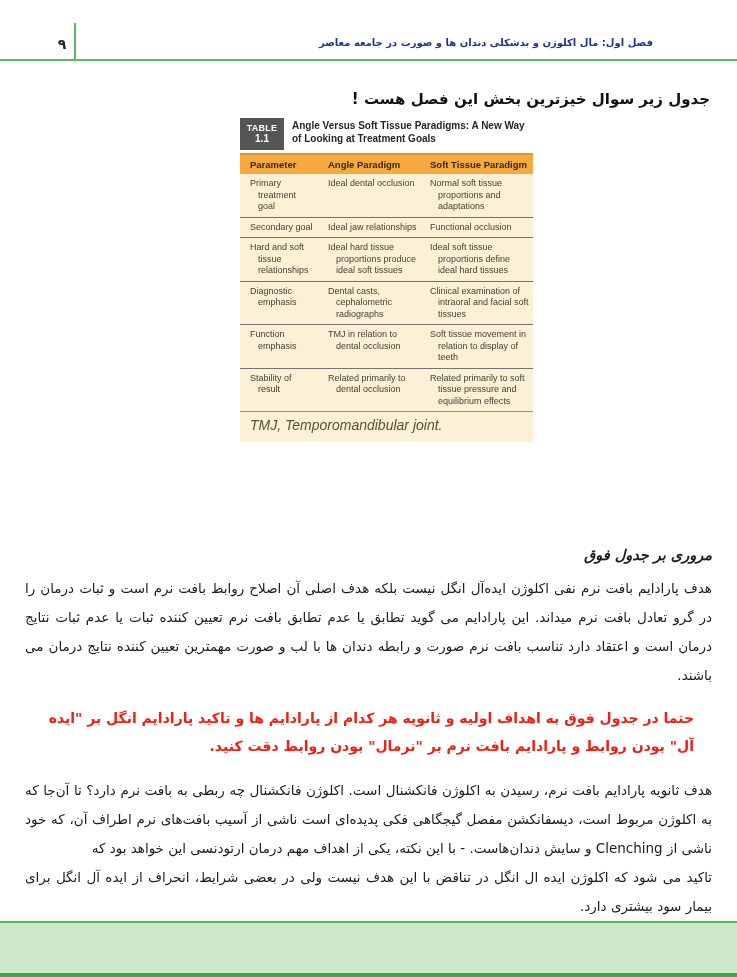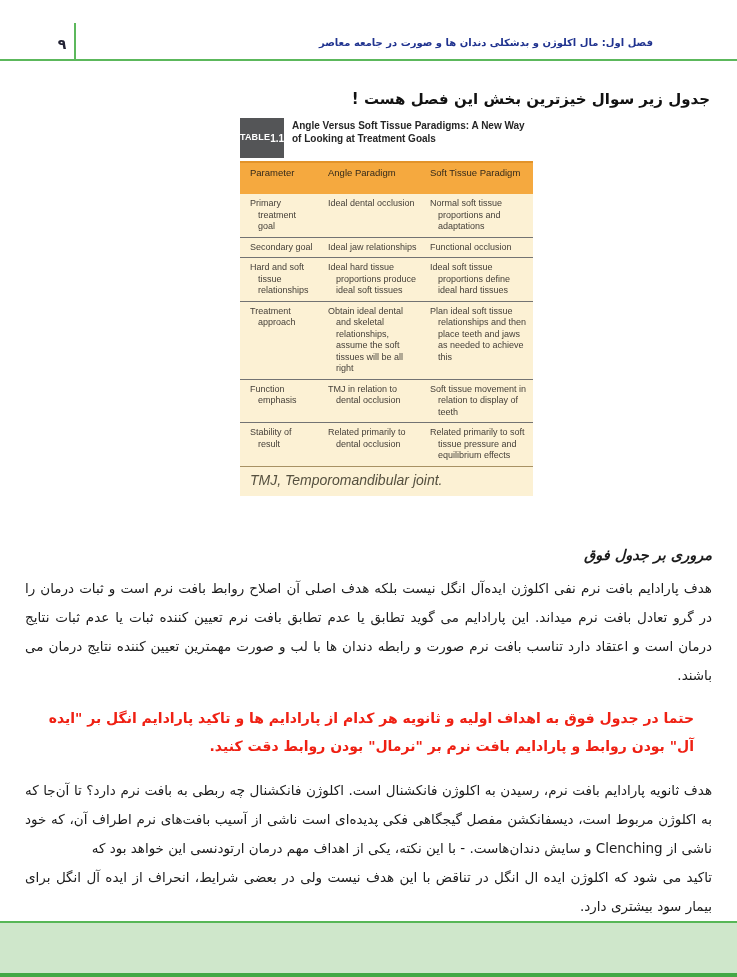--- a/index.html
+++ b/index.html
@@ -28,37 +28,37 @@
     font-size:15px; font-weight:bold; color:#111;
   }
 
   
   .tbl-wrap {
     position:absolute; left:240px; top:118px; width:293px;
     font-family:"Liberation Sans","DejaVu Sans",sans-serif; overflow:hidden;
   }
   .tbl-head { display:flex; background:#fff; }
   .tbl-badge {
-    width:44px; min-width:44px; height:40px; background:#545557; color:#fff;
-    display:flex; align-items:center; justify-content:center;
+    width:44px; min-width:44px; height:32px; background:#545557; color:#fff;
+    display:flex; flex-direction:column; align-items:center; justify-content:center;
     font-weight:bold; line-height:1.1;
   }
   .tbl-badge .b1 { font-size:9px; letter-spacing:.2px; }
   .tbl-badge .b2 { font-size:10px; }
   .tbl-title {
     padding:1px 0 2px 8px; width:262px;
     font-size:10px; font-weight:bold; color:#262626; line-height:13px;
   }
   table.data {
     width:100%; border-collapse:collapse; background:#fcf1d4; margin-top:3px;
   }
   table.data thead th {
     background:#f5a93f; border-top:2px solid #e2932a;
-    font-size:9.5px; font-weight:normal; color:#33291a; text-align:left;
-    padding:4px 2px 16px 10px;
+    font-size:9.5px; font-weight:bold; color:#33291a; text-align:left;
+    padding:4px 2px 4px 10px;
   }
   table.data tbody td {
     font-size:9px; color:#46413a; line-height:11.5px; vertical-align:top;
     padding:4px 3px 4px 18px; text-indent:-8px; border-top:1px solid #737373;
   }
   table.data tbody tr:first-child td { border-top:none; }
   table.data td.fnote {
     font-size:14px; font-style:italic; color:#55503f;
     padding:8px 14px 10px 10px; text-indent:0; border-top:1px solid #a89264;
   }
@@ -127,23 +127,23 @@
           <td>Secondary goal</td>
           <td>Ideal jaw relationships</td>
           <td>Functional occlusion</td>
         </tr>
         <tr>
           <td>Hard and soft tissue relationships</td>
           <td>Ideal hard tissue proportions produce ideal soft tissues</td>
           <td>Ideal soft tissue proportions define ideal hard tissues</td>
         </tr>
         <tr>
-          <td>Treatment approach</td>
-          <td>Obtain ideal dental and skeletal relationships, assume the soft tissues will be all right</td>
-          <td>Plan ideal soft tissue relationships and then place teeth and jaws as needed to achieve this</td>
+          <td>Diagnostic emphasis</td>
+          <td>Dental casts, cephalometric radiographs</td>
+          <td>Clinical examination of intraoral and facial soft tissues</td>
         </tr>
         <tr>
           <td>Function emphasis</td>
           <td>TMJ in relation to dental occlusion</td>
           <td>Soft tissue movement in relation to display of teeth</td>
         </tr>
         <tr>
           <td>Stability of result</td>
           <td>Related primarily to dental occlusion</td>
           <td>Related primarily to soft tissue pressure and equilibrium effects</td>

